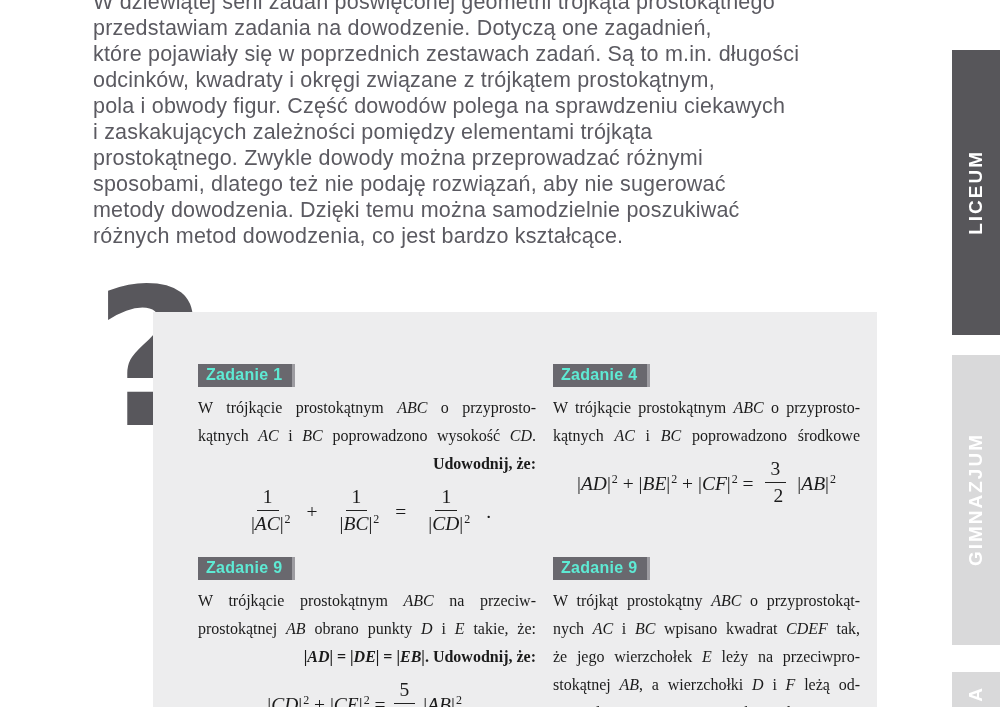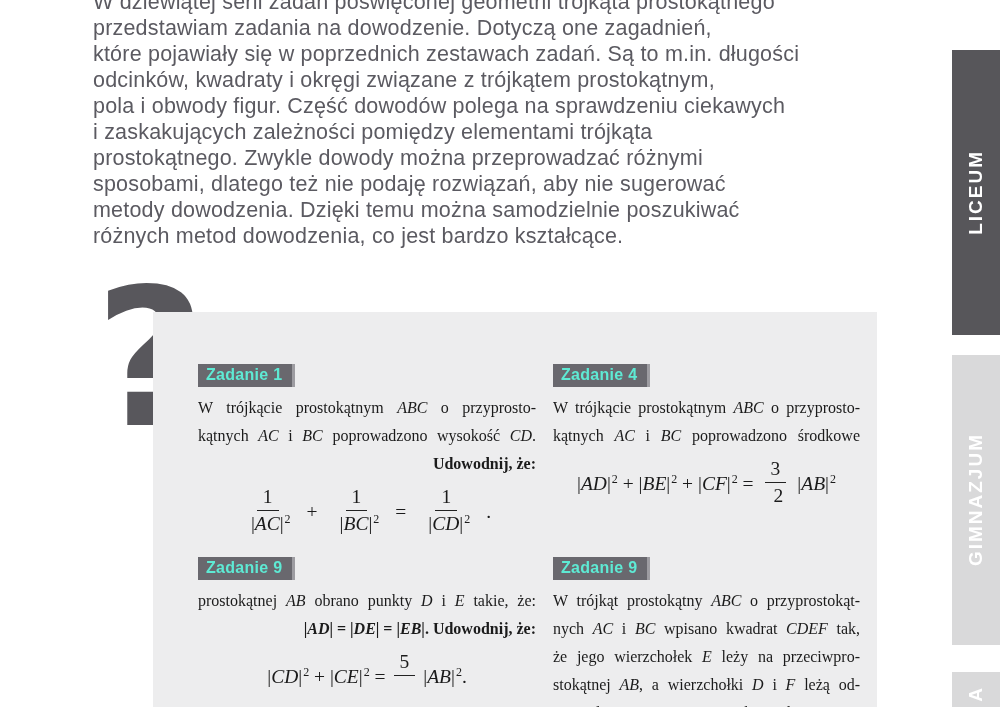--- a/index.html
+++ b/index.html
@@ -121,20 +121,21 @@
             <span class="den">|<i>BC</i>|<sup>2</sup></span>
           </span>
           <span class="f-op">=</span>
           <span class="frac">
             <span class="num">1</span>
             <span class="den">|<i>CD</i>|<sup>2</sup></span>
           </span>
           <span class="f-op">.</span>
         </div></div>
       <div class="task row2"><span class="task-badge">Zadanie 9</span><div class="t-body">
+          <div class="t-line">W trójkącie prostokątnym <i>ABC</i> na przeciw-</div>
           <div class="t-line">prostokątnej <i>AB</i> obrano punkty <i>D</i> i <i>E</i> takie, że:</div>
           <div class="t-line no-just">|<i>AD</i>| = |<i>DE</i>| = |<i>EB</i>|. Udowodnij, że:</div>
         </div><div class="formula">
           <span class="f-text">|<i>CD</i>|<sup>2</sup> + |<i>CE</i>|<sup>2</sup> =</span>
           <span class="frac">
             <span class="num">5</span>
             <span class="den"></span>
           </span>
           <span class="f-text">|<i>AB</i>|<sup>2</sup>.</span>
         </div></div>

